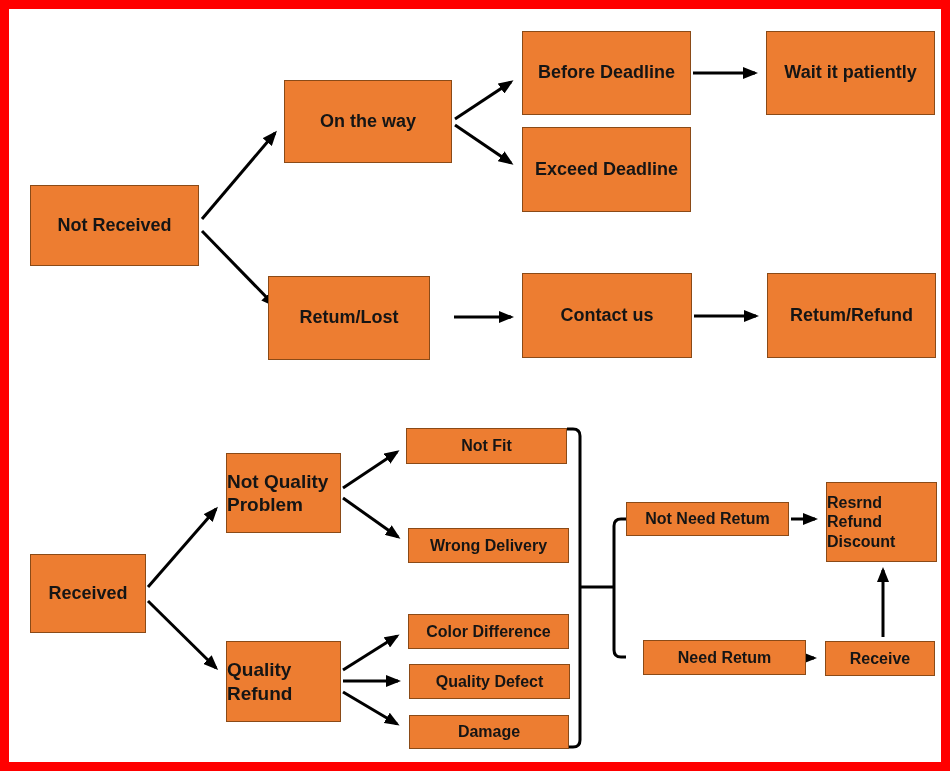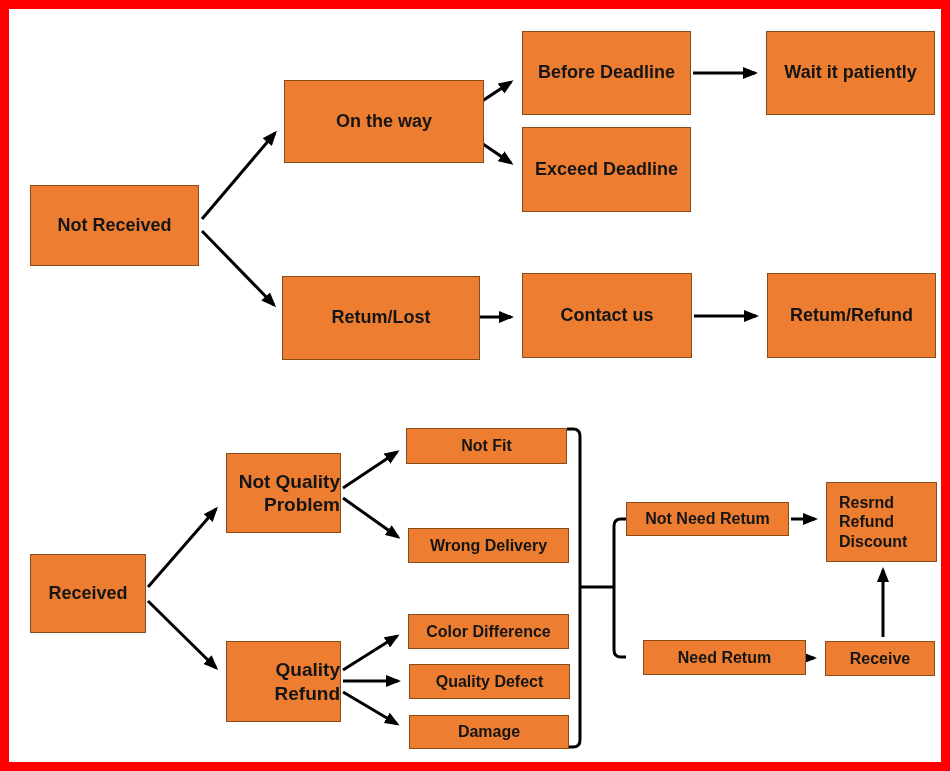--- a/index.html
+++ b/index.html
@@ -16,28 +16,28 @@
   #edges path{stroke:var(--line,#000000);stroke-width:3;fill:none;}
   #edges .arrowhead-fill{fill:var(--line,#000000);stroke:none;}
   .node{
     position:absolute;
     box-sizing:border-box;
     background:var(--node_fill,#ed7d31);
     border:1px solid var(--node_border,#8a4a17);
     color:var(--text,#151515);
     font-weight:bold;
     display:flex;align-items:center;justify-content:center;
-    text-align:right;
+    text-align:left;
     line-height:1.22;
     white-space:pre-line;
   }
   .node.big{font-size:18px;}
   .node.mid{font-size:19px;}
   .node.small{font-size:16px;}
-  .node.align-left{justify-content:flex-start;text-align:left;padding-left:12px;}
+  .node.align-left{justify-content:flex-start;text-align:left;}
 </style>
 </head>
 <body>
 
 <div id="frame">
 
   <svg id="edges" viewBox="0 0 950 771" xmlns="http://www.w3.org/2000/svg">
     <defs>
       <marker id="ah" markerWidth="5" markerHeight="4" refX="4" refY="2" orient="auto" markerUnits="strokeWidth">
         <path class="arrowhead-fill" d="M0,0 L5,2 L0,4 z"></path>
@@ -59,25 +59,25 @@
     <path d="M334,683 L388,715" marker-end="url(#ah)"></path>
     <path d="M782,510 L806,510" marker-end="url(#ah)"></path>
     <path d="M782,649 L805,649" marker-end="url(#ah)"></path>
     <path d="M874,628 L874,561" marker-end="url(#ah)"></path>
     <path d="M558,420 L564,420 Q571,420 571,427 L571,731 Q571,738 564,738 L558,738"></path>
     <path d="M571,578 L605,578"></path>
     <path d="M617,510 L612,510 Q605,510 605,517 L605,641 Q605,648 612,648 L617,648"></path>
   </svg>
 
   <div class="node big" style="left:21px;top:176px;width:169px;height:81px">Not Received</div>
-  <div class="node big" style="left:275px;top:71px;width:200px;height:83px">On the way</div>
+  <div class="node big" style="left:275px;top:71px;width:168px;height:83px">On the way</div>
   <div class="node big" style="left:513px;top:22px;width:169px;height:84px">Before Deadline</div>
   <div class="node big" style="left:757px;top:22px;width:169px;height:84px">Wait it patiently</div>
   <div class="node big" style="left:513px;top:118px;width:169px;height:85px">Exceed Deadline</div>
-  <div class="node big" style="left:273px;top:267px;width:198px;height:84px">Retum/Lost</div>
+  <div class="node big" style="left:259px;top:267px;width:162px;height:84px">Retum/Lost</div>
   <div class="node big" style="left:513px;top:264px;width:170px;height:85px">Contact us</div>
   <div class="node big" style="left:758px;top:264px;width:169px;height:85px">Retum/Refund</div>
 
   <div class="node big" style="left:21px;top:545px;width:116px;height:79px">Received</div>
   <div class="node mid" style="left:217px;top:444px;width:115px;height:80px">Not Quality Problem</div>
   <div class="node mid" style="left:217px;top:632px;width:115px;height:81px">Quality Refund</div>
   <div class="node small" style="left:397px;top:419px;width:161px;height:36px">Not Fit</div>
   <div class="node small" style="left:399px;top:605px;width:161px;height:35px">Color Difference</div>
   <div class="node small" style="left:399px;top:519px;width:161px;height:35px">Wrong Delivery</div>
   <div class="node small" style="left:400px;top:655px;width:161px;height:35px">Quality Defect</div>

